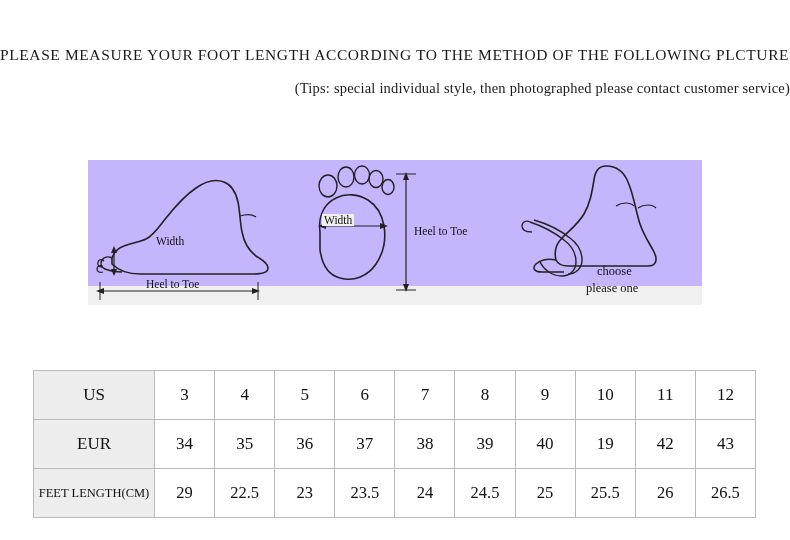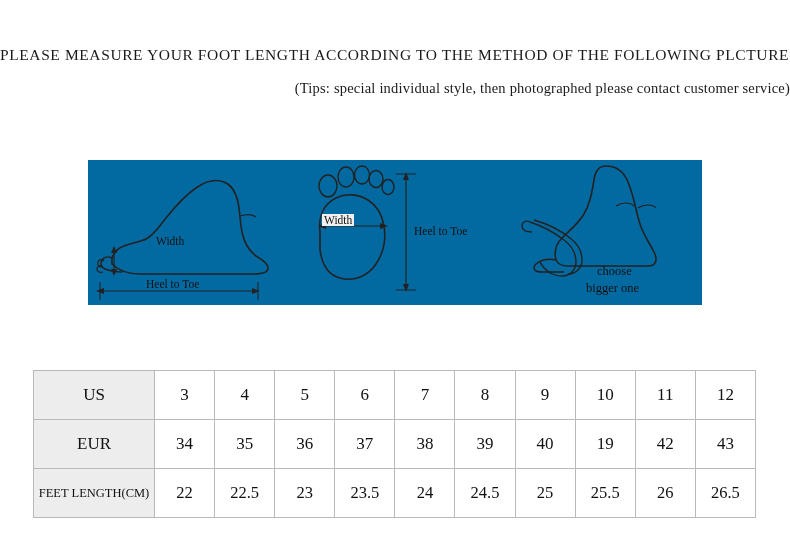--- a/index.html
+++ b/index.html
@@ -54,22 +54,22 @@
     top: 160px;
     left: 88px;
     width: 614px;
     height: 145px;
     background: #f0f0f0;
     display: flex;
   }
 
   .figure {
     position: relative;
-    height: 145px;
-    background: #0369a1;
+    height: 126px;
+    background: #c4b5fd;
   }
   .fig-1 { width: 208px; }
   .fig-2 { width: 198px; }
   .fig-3 { width: 208px; }
 
   .figure svg {
     position: absolute;
     top: 0;
     left: 0;
   }
@@ -174,21 +174,21 @@
         <path d="M62 100 C60 92 62 84 68 78 C76 70 84 64 90 54 C96 44 98 32 100 20 C101 12 104 6 112 6 C122 6 130 12 134 22 C140 36 142 52 146 64 C150 76 156 84 160 92 C164 100 162 106 154 106 L74 106 C68 106 64 104 62 100 Z" fill="none" stroke="#222" stroke-width="1.6"></path>
         <path d="M62 100 C54 98 46 100 42 104 C38 108 40 112 48 112 L70 112" fill="none" stroke="#222" stroke-width="1.5"></path>
 
         <path d="M36 62 C48 66 60 72 70 80 C78 86 82 94 82 102 C82 110 76 116 68 116 C58 116 50 110 46 102" fill="none" stroke="#222" stroke-width="1.4"></path>
         <path d="M40 60 C54 64 66 70 76 78 C84 84 88 92 88 100 C88 108 82 114 74 114" fill="none" stroke="#222" stroke-width="1.4"></path>
         <path d="M36 62 C32 60 28 62 28 66 C28 70 32 72 38 72" fill="none" stroke="#222" stroke-width="1.3"></path>
         <path d="M122 46 C128 42 136 42 140 46" fill="none" stroke="#222" stroke-width="1.2"></path>
         <path d="M144 48 C150 44 158 44 162 48" fill="none" stroke="#222" stroke-width="1.2"></path>
       </svg>
       <div class="fig-label" style="left:103px; top:104px; font-family:'Liberation Serif',serif; font-size:12.5px;">choose</div>
-      <div class="fig-label" style="left:92px; top:121px; font-family:'Liberation Serif',serif; font-size:12.5px;">bigger one</div>
+      <div class="fig-label" style="left:92px; top:121px; font-family:'Liberation Serif',serif; font-size:12.5px;">please one</div>
     </div>
 
   </div>
 
   <table class="size-table">
     <tbody>
       <tr class="r-us">
         <td class="rowhead">US</td>
         <td>3</td>
         <td>4</td>
@@ -209,21 +209,21 @@
         <td>37</td>
         <td>38</td>
         <td>39</td>
         <td>40</td>
         <td>19</td>
         <td>42</td>
         <td>43</td>
       </tr>
       <tr class="r-feet">
         <td class="rowhead small">FEET LENGTH(CM)</td>
-        <td>22</td>
+        <td>29</td>
         <td>22.5</td>
         <td>23</td>
         <td>23.5</td>
         <td>24</td>
         <td>24.5</td>
         <td>25</td>
         <td>25.5</td>
         <td>26</td>
         <td>26.5</td>
       </tr>

